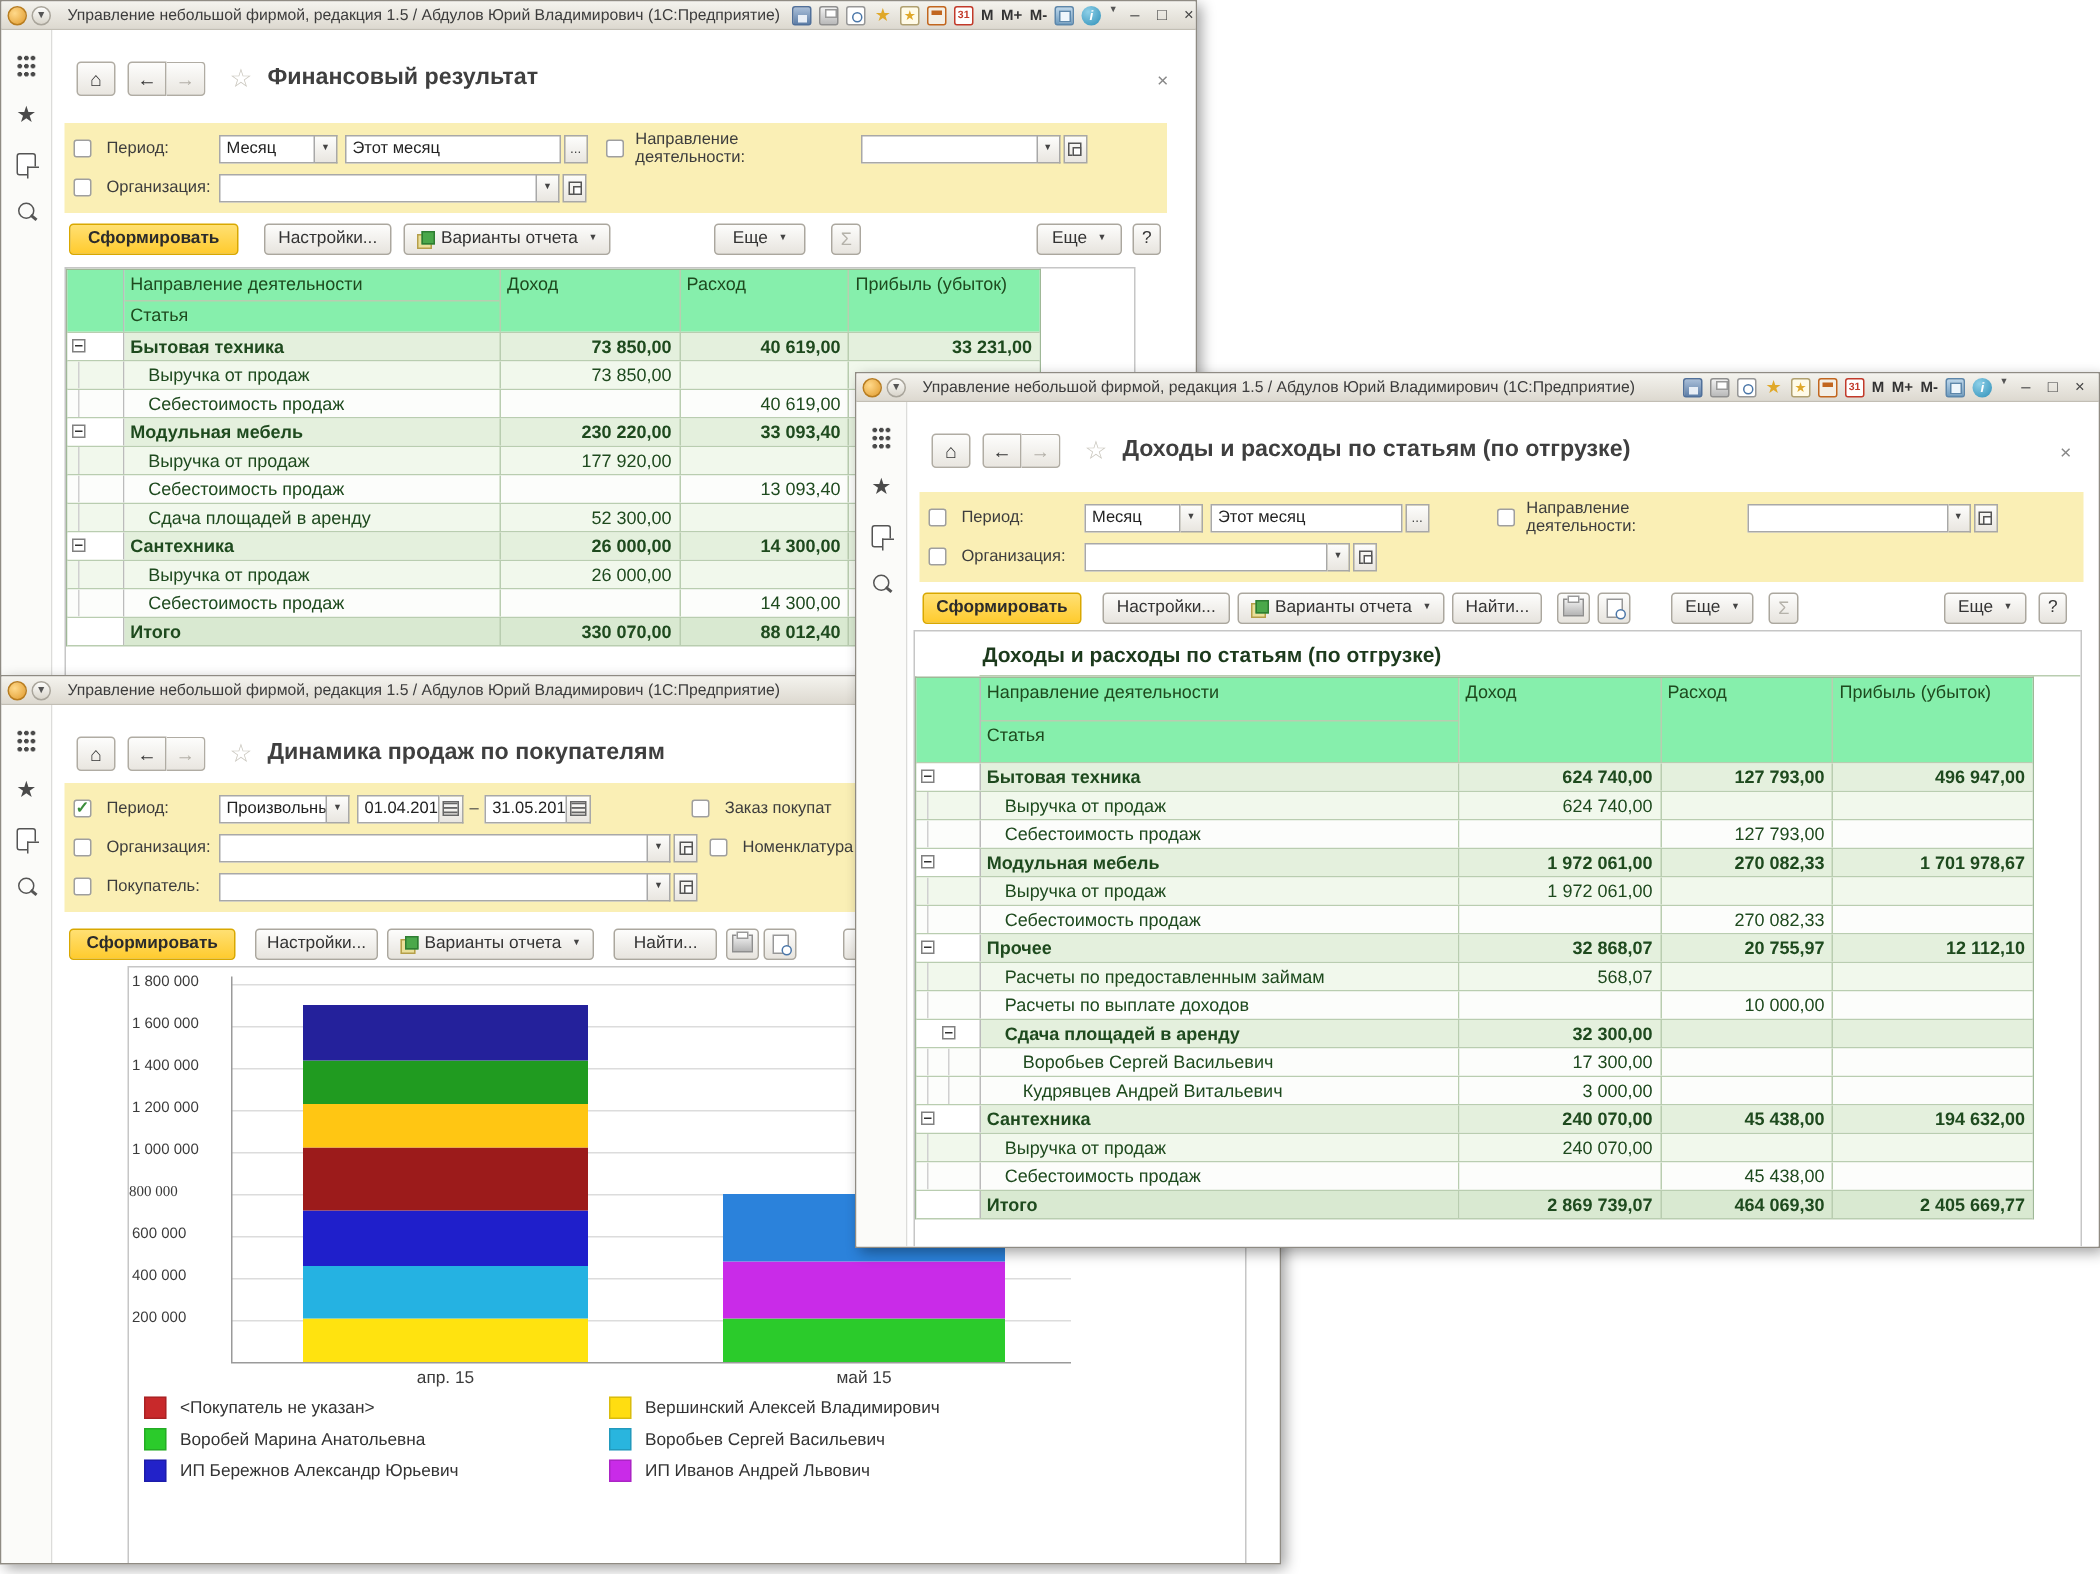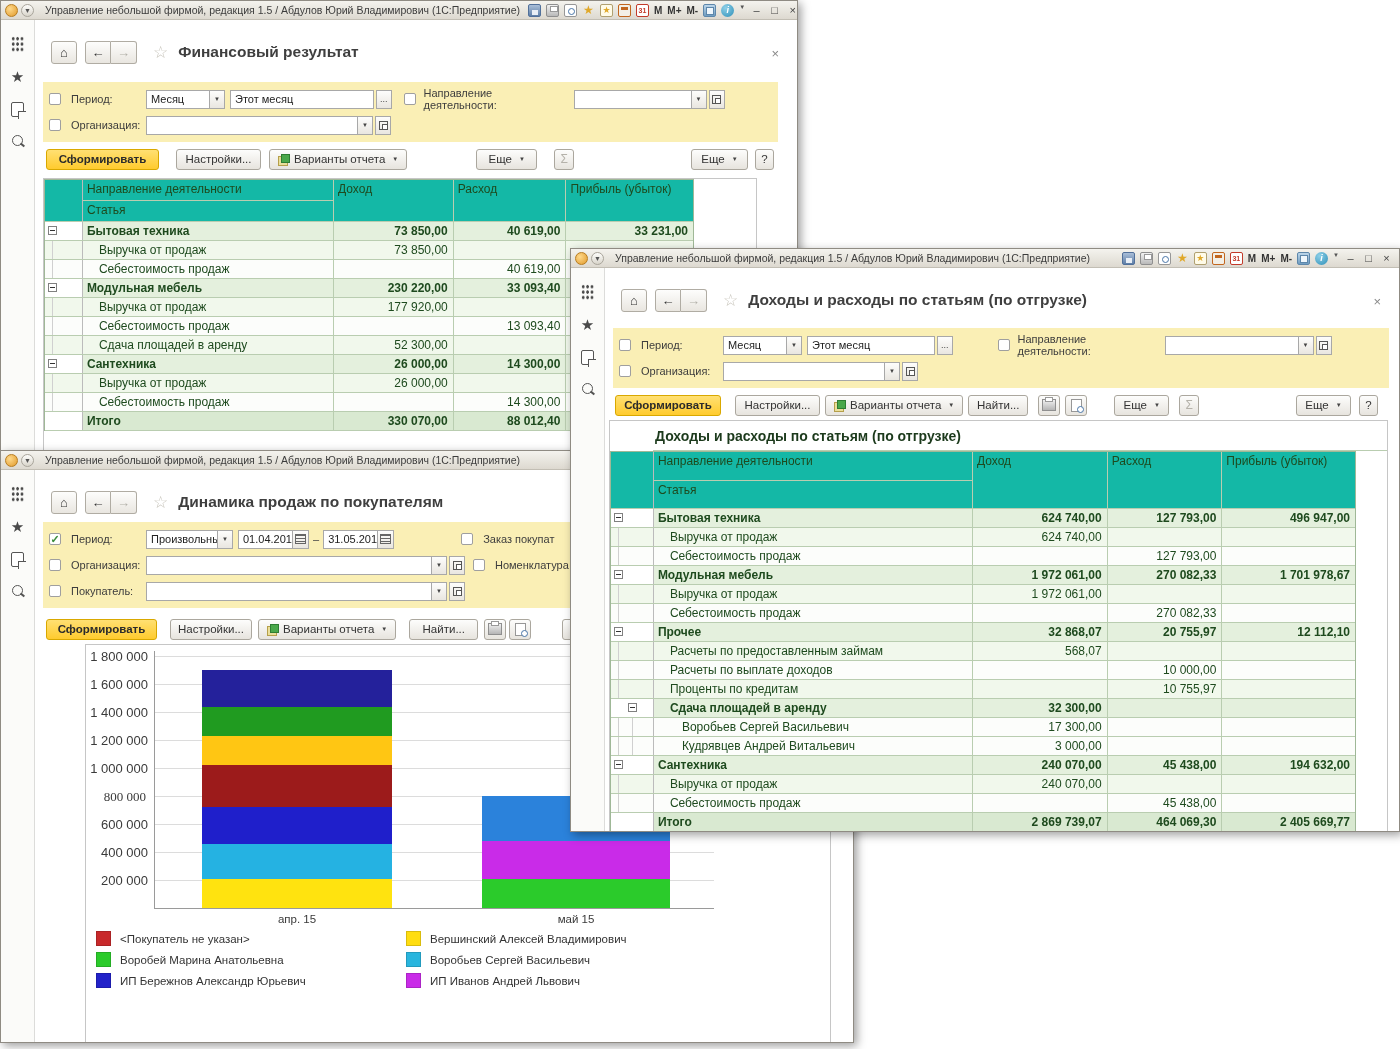--- a/index.html
+++ b/index.html
@@ -118,41 +118,41 @@
   
   .report{background:#fff;border:1px solid #c6c6c6;box-sizing:border-box;position:relative;overflow:hidden;}
   .rtitle{font-size:14px;font-weight:bold;color:#1c3a1c;padding:7px 4px 6px 2px;border-bottom:1px solid #b9cdb0;}
   .rtable{border:1px solid #9fb897;border-bottom:none;box-sizing:border-box;}
   .trow{display:flex;border-bottom:1px solid #b9cdb0;box-sizing:border-box;}
   .tcell{box-sizing:border-box;border-right:1px solid #b9cdb0;font-size:12px;color:#1e4a1e;
          padding:2px 4px;overflow:hidden;white-space:nowrap;position:relative;}
   .tcell.tree{border-right:1px solid #bbb;background:#fff;padding:0;}
   .tcell.num{text-align:right;padding-right:5px;}
   .tcell:last-child{border-right:none;}
-  .thead .tcell{background:#14b8a6;}
+  .thead .tcell{background:#86efac;}
   .thead .stack{padding:0;display:flex;flex-direction:column;}
   .thead .stack > div{padding:2px 4px;flex:1;}
   .thead .stack > div + div{border-top:1px solid #b9cdb0;}
   .trow.group .tcell{background:#e4f0dd;font-weight:bold;}
   .trow.group .tcell.tree{background:#fff;}
   .trow.childA .tcell{background:#f1f8ec;}
   .trow.childB .tcell{background:#fcfdfb;}
   .trow.total .tcell{background:#d9e9d1;font-weight:bold;}
   .trow.total .tcell.tree{background:#fff;}
   .exp{position:absolute;top:4px;width:9px;height:9px;border:1px solid #808080;background:#fff;
        box-sizing:border-box;}
   .exp::after{content:"";position:absolute;left:1px;top:3px;width:5px;height:1px;background:#333;}
   .guide{position:absolute;top:0;bottom:0;width:1px;background:#d0d0d0;}
 
   
   .chart-frame{position:relative;}
   .gridline{position:absolute;height:1px;background:#dcdcdc;}
   .axis-v{position:absolute;width:1px;background:#9a9a9a;}
   .axis-h{position:absolute;height:1px;background:#9a9a9a;}
-  .ytick{position:absolute;width:60px;text-align:right;font-size:13px;color:#3a3a3a;}
+  .ytick{position:absolute;width:60px;font-size:10px;color:#3a3a3a;}
   .xtick{position:absolute;font-size:11.5px;color:#3a3a3a;text-align:center;}
   .segment{position:absolute;}
   .lg-item{position:absolute;display:flex;align-items:center;}
   .lg-sw{width:15px;height:15px;flex:0 0 auto;border:1px solid rgba(0,0,0,.15);box-sizing:border-box;}
   .lg-tx{font-size:11.5px;color:#333;margin-left:9px;white-space:nowrap;}
 </style>
 </head>
 <body>
 
 <div class="window" id="w1">
@@ -729,29 +729,20 @@
               </div>
               <div class="trow childB" style="height: 19px;">
                 <div class="tcell tree" style="width: 43px;">
                   <span class="guide" style="left: 7px;"></span>
                 </div>
                 <div class="tcell" style="width: 320px; padding-left: 16px;">Расчеты по выплате доходов</div>
                 <div class="tcell num" style="width: 135px;"></div>
                 <div class="tcell num" style="width: 115px;">10 000,00</div>
                 <div class="tcell num" style="width: 133px;"></div>
               </div>
-              <div class="trow childA" style="height: 19px;">
-                <div class="tcell tree" style="width: 43px;">
-                  <span class="guide" style="left: 7px;"></span>
-                </div>
-                <div class="tcell" style="width: 320px; padding-left: 16px;">Проценты по кредитам</div>
-                <div class="tcell num" style="width: 135px;"></div>
-                <div class="tcell num" style="width: 115px;">10 755,97</div>
-                <div class="tcell num" style="width: 133px;"></div>
-              </div>
               <div class="trow group" style="height: 19px;">
                 <div class="tcell tree" style="width: 43px;">
                   <span class="exp" style="left: 17px;"></span>
                 </div>
                 <div class="tcell" style="width: 320px; padding-left: 16px;">Сдача площадей в аренду</div>
                 <div class="tcell num" style="width: 135px;">32 300,00</div>
                 <div class="tcell num" style="width: 115px;"></div>
                 <div class="tcell num" style="width: 133px;"></div>
               </div>
               <div class="trow childB" style="height: 19px;">

